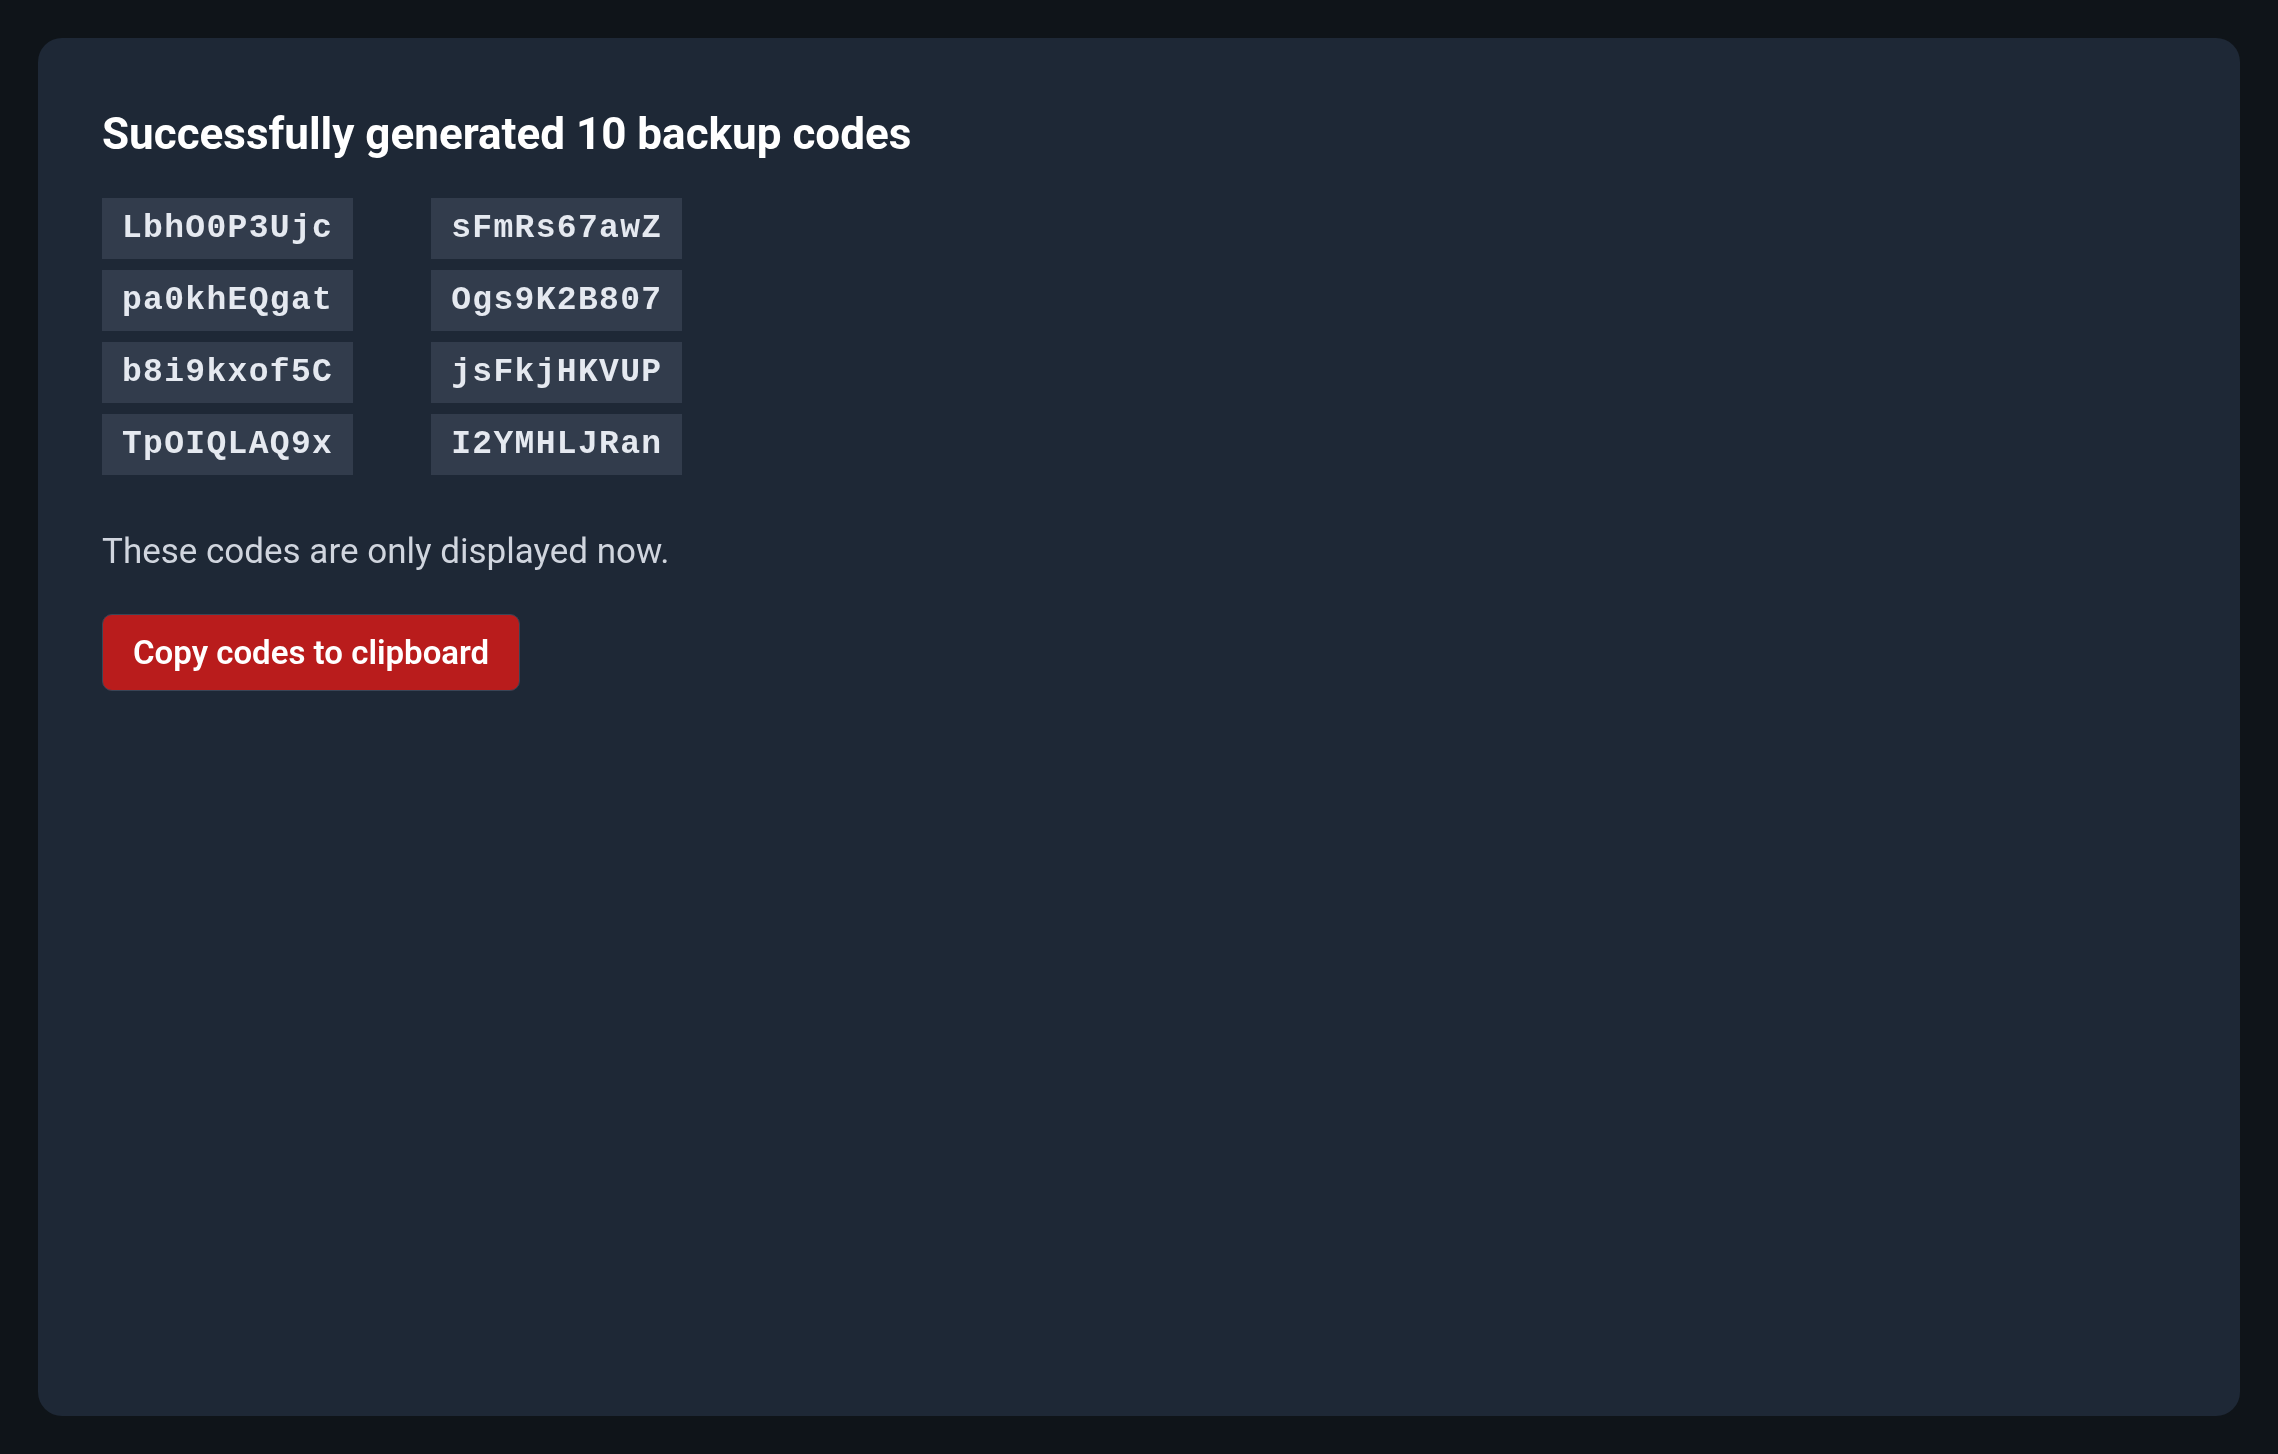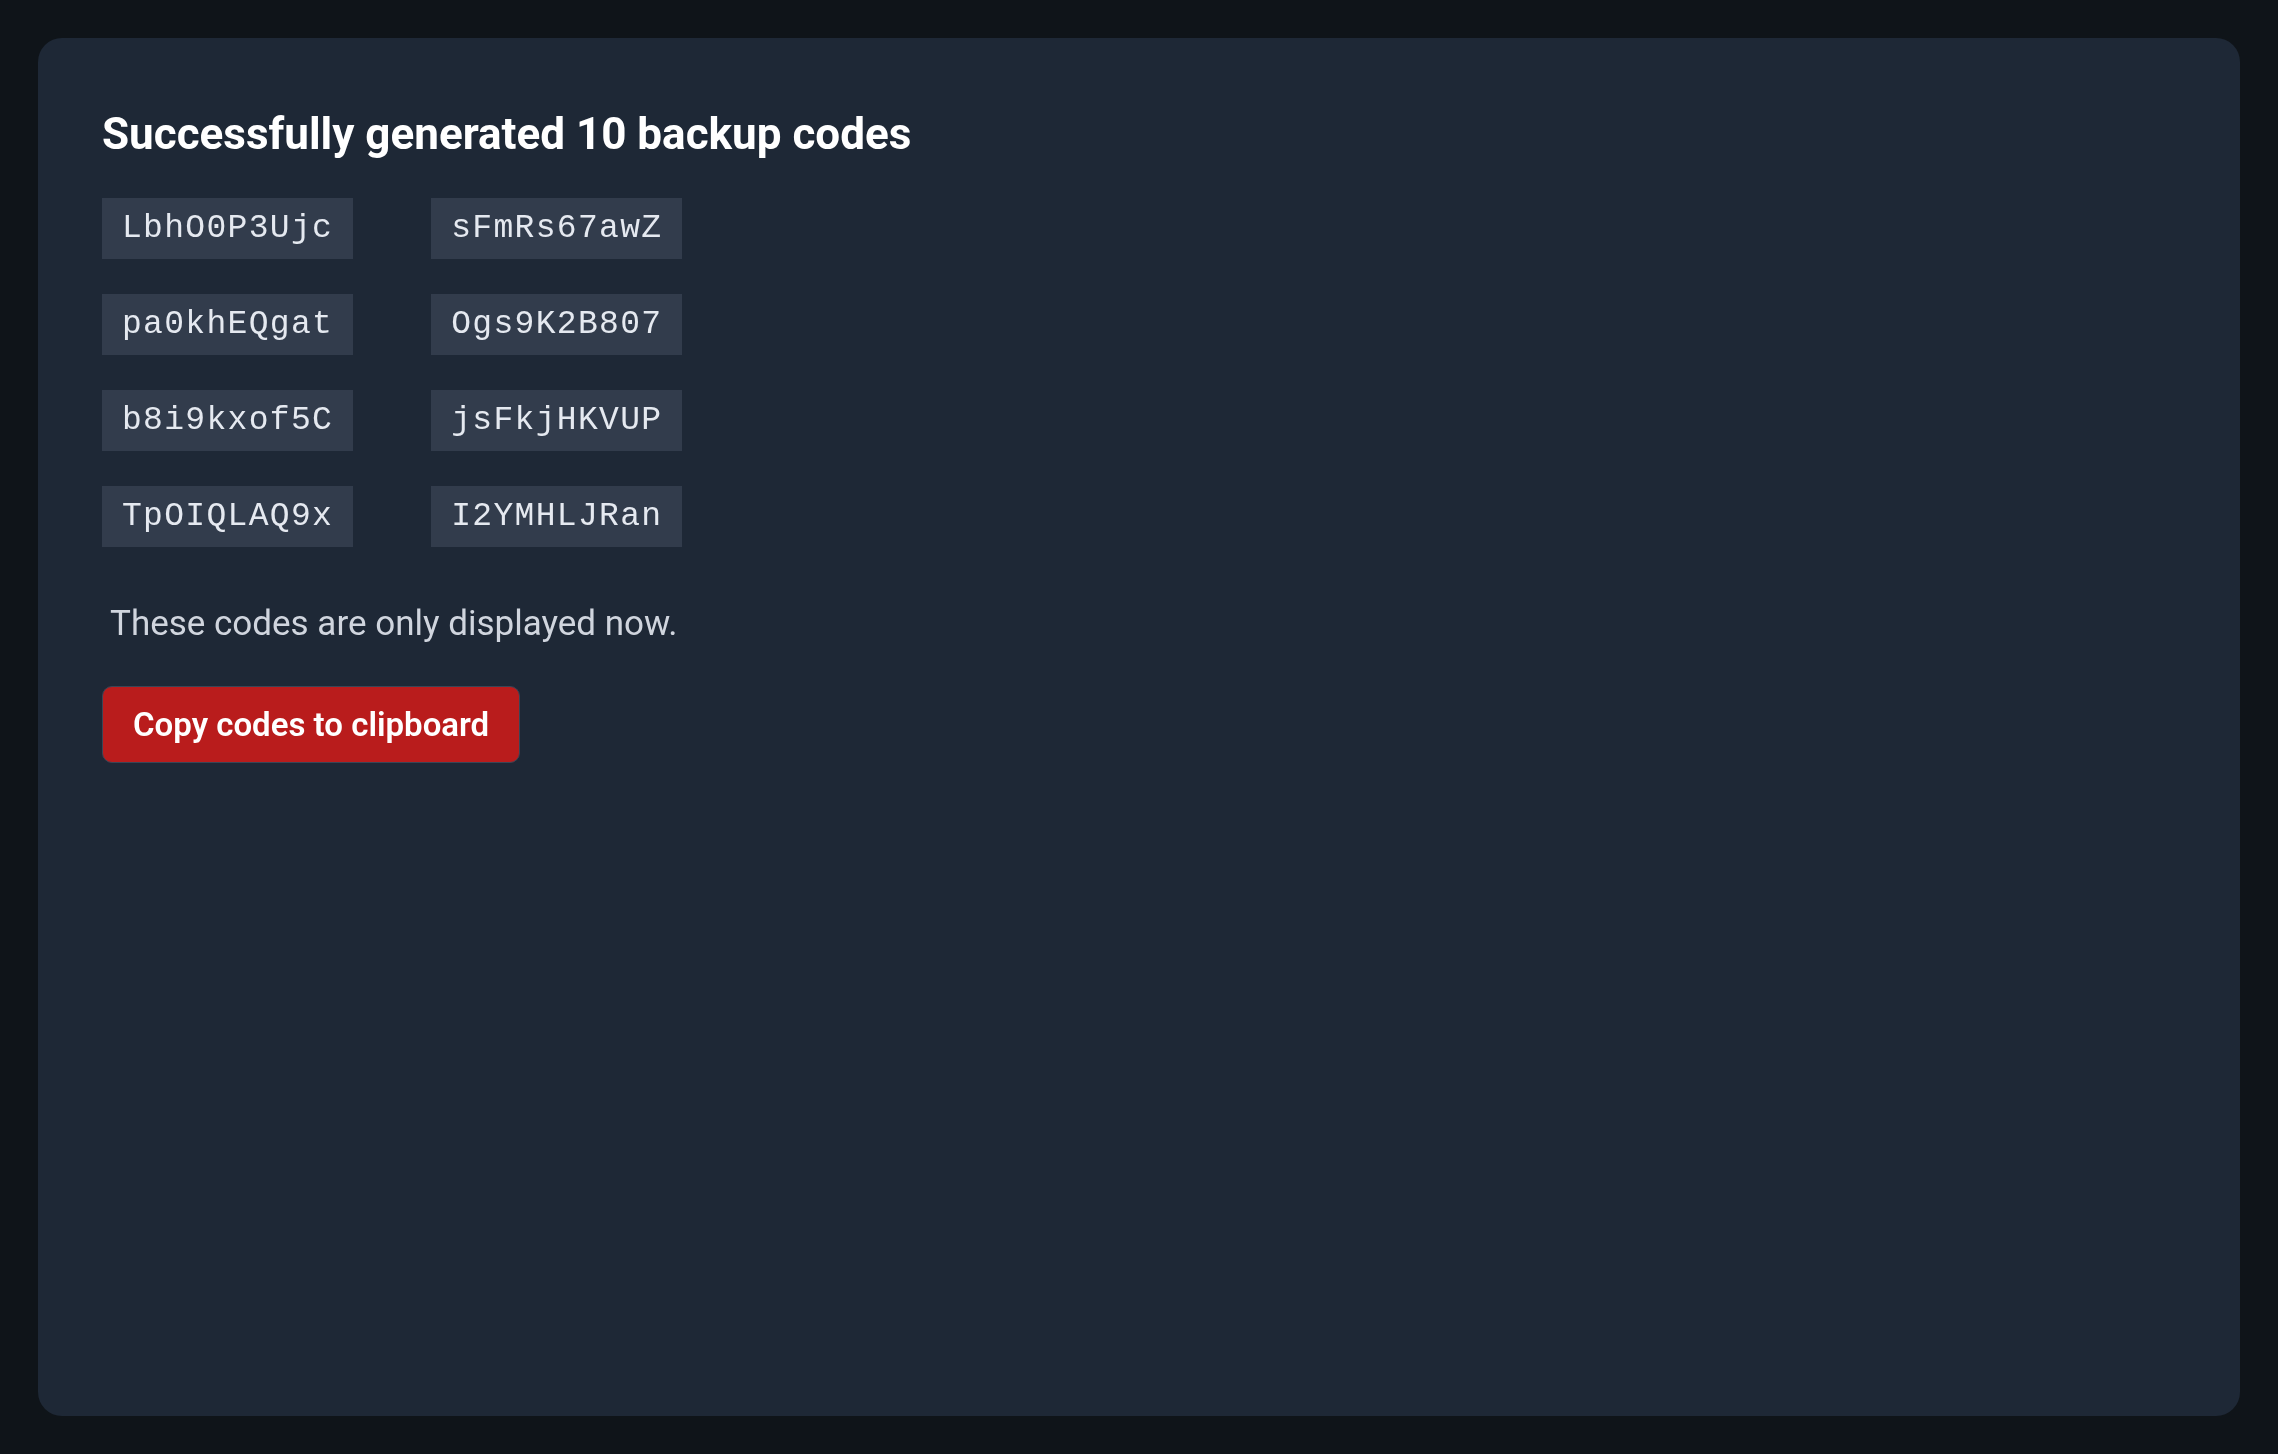--- a/index.html
+++ b/index.html
@@ -36,39 +36,39 @@
       font-weight: 400;
       color: #d0d5de;
       line-height: 1.42;
       margin-bottom: 46px;
       max-width: 1930px;
     }
     
     .codes-grid {
       display: grid;
       grid-template-columns: max-content max-content;
-      gap: 35px 78px;
+      gap: 11px 78px;
       margin-bottom: 56px;
+      font-weight: bold;
     }
     
     .code-item {
       background-color: #323c4c;
       padding: 12px 20px;
       font-family: "SFMono-Regular", Consolas, "Liberation Mono", Menlo, monospace;
       font-size: 33px;
       letter-spacing: 0.04em;
       color: #e5e9f0;
     }
     
     .footnote {
       font-size: 35px;
       font-weight: 400;
       color: #d0d5de;
       margin-bottom: 42px;
-      margin-left: 8px;
     }
     
     .copy-button {
       background-color: #b91c1c;
       color: #ffffff;
       border: 1px solid #3a4556;
       border-radius: 10px;
       padding: 18px 30px;
       font-size: 33px;
       font-weight: 600;

